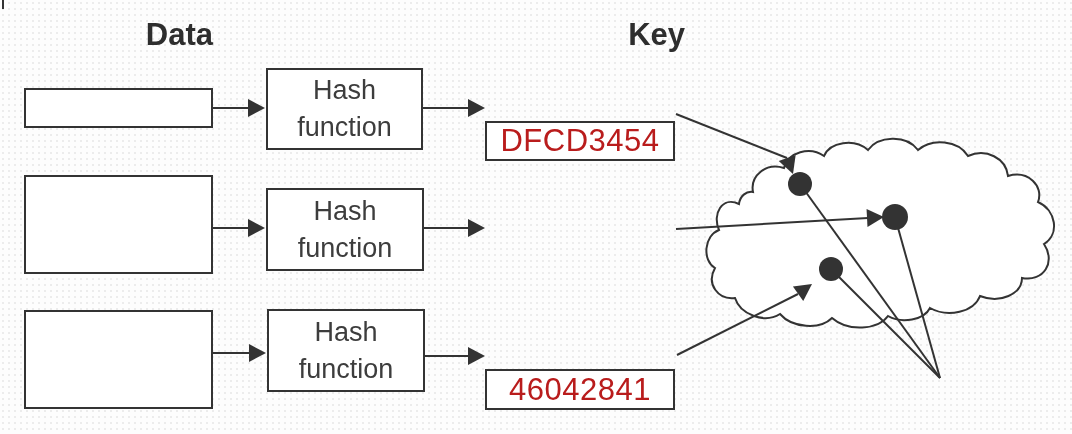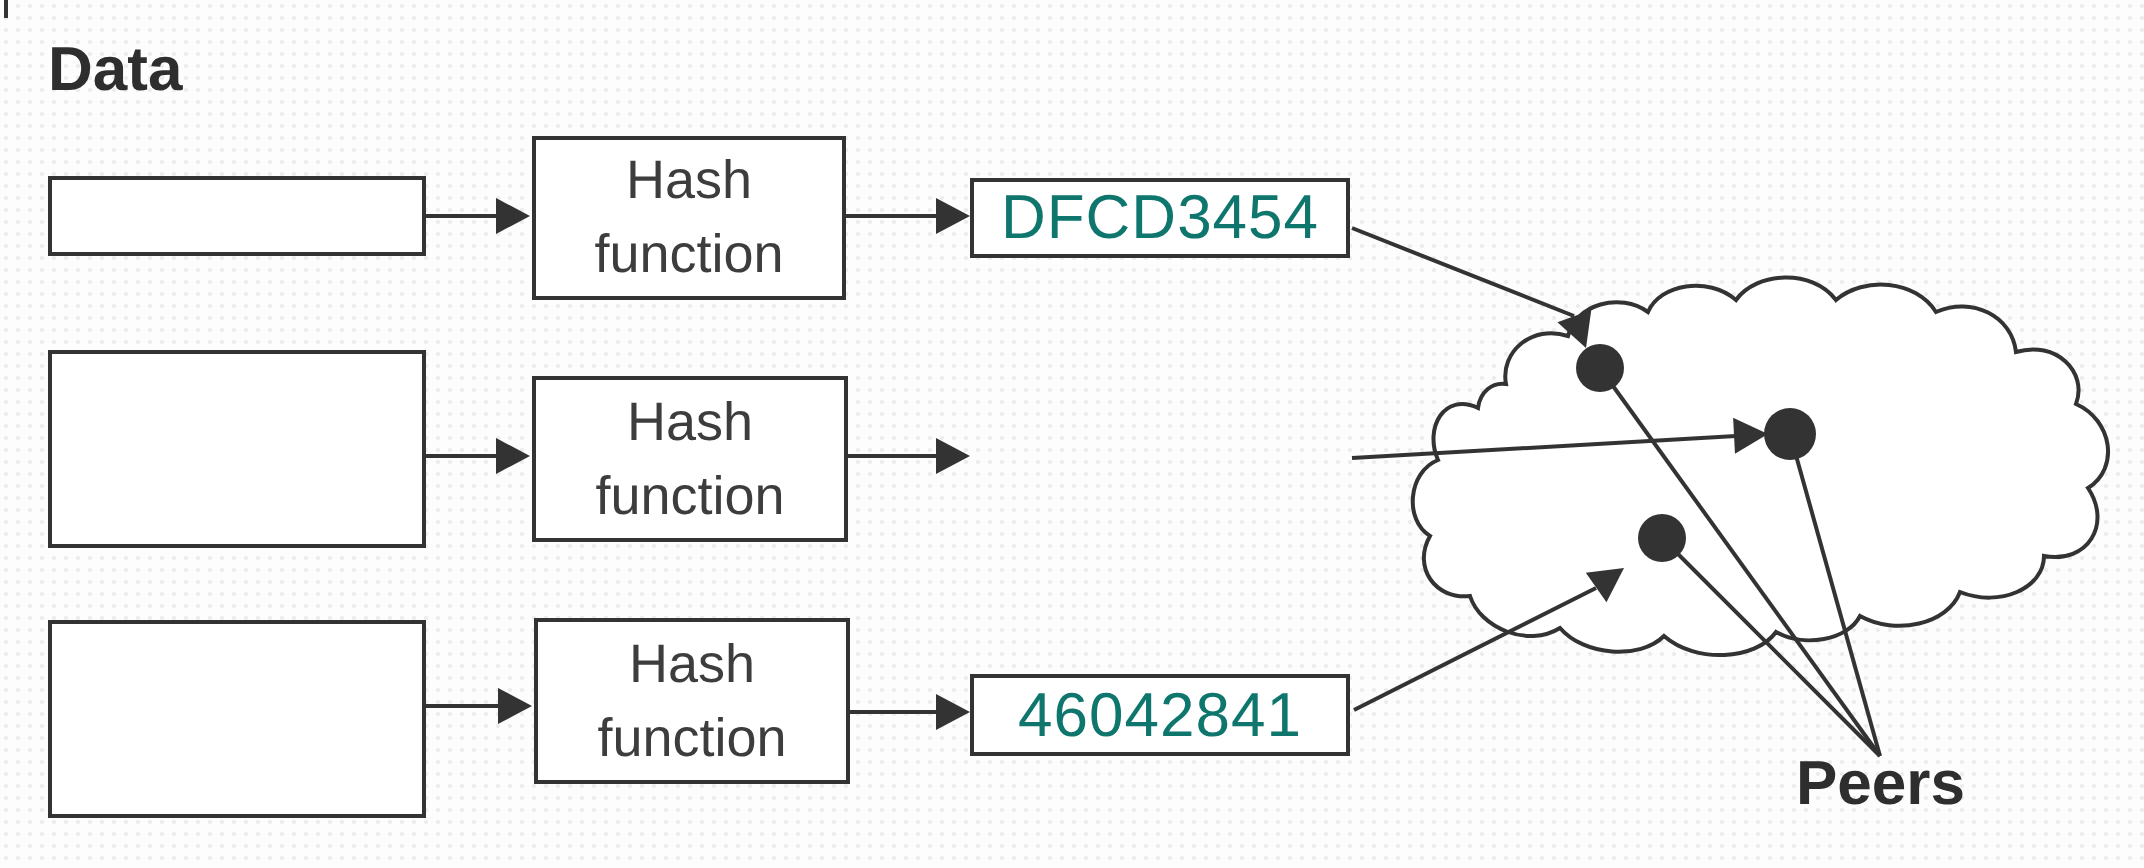--- a/index.html
+++ b/index.html
@@ -12,21 +12,21 @@
     background-image: radial-gradient(circle, #ececec 1px, transparent 1.1px);
     background-size: 6px 6px;
     font-family: "Liberation Sans", sans-serif;
     color: #2e2e2e;
   }
   .abs { position: absolute; }
   .heading {
     font-weight: bold;
     font-size: 31px;
     line-height: 38px;
-    text-align: left;
+    text-align: right;
     color: #2e2e2e;
     letter-spacing: 0px;
   }
   .box {
     position: absolute;
     box-sizing: border-box;
     border: 2px solid #333333;
     background: #ffffff;
     display: flex;
     align-items: center;
@@ -34,23 +34,24 @@
     text-align: center;
   }
   .hash-box {
     font-size: 27px;
     line-height: 37px;
     color: #3d3d3d;
     padding: 15px 14px;
   }
   .key-box {
     font-size: 31px;
-    color: #0f766e;
+    color: #b91c1c;
     letter-spacing: 0.5px;
     white-space: nowrap;
+    margin-top: 32px;
   }
   svg.layer { position: absolute; left: 0; top: 0; }
   .stroke { stroke: #333333; stroke-width: 2; fill: none; }
   .fillhead { fill: #333333; stroke: none; }
   .clouds { fill: #ffffff; stroke: #333333; stroke-width: 2; }
 </style>
 </head>
 <body>
 
 <div class="canvas">
@@ -109,21 +110,21 @@
 
     <line x1="677" y1="355" x2="798" y2="294" class="stroke"></line>
     <polygon points="0,0 -17,-9 -17,9" transform="translate(812,284) rotate(-35)" class="fillhead"></polygon>
 
     <circle cx="800" cy="184" r="12" class="fillhead"></circle>
     <circle cx="895" cy="217" r="13" class="fillhead"></circle>
     <circle cx="831" cy="269" r="12" class="fillhead"></circle>
   </svg>
 
   <div class="abs heading" style="left:24px; top:16px; width:189px;">Data</div>
-  <div class="abs heading" style="left:898px; top:373px; width:100px;">Peers</div>
+  <div class="abs heading" style="left:485px; top:16px; width:200px;">Key</div>
 
   <div class="box" style="left:24px; top:88px; width:189px; height:40px;"></div>
   <div class="box" style="left:24px; top:175px; width:189px; height:99px;"></div>
   <div class="box" style="left:24px; top:310px; width:189px; height:99px;"></div>
 
   <div class="box hash-box" style="left:266px; top:68px; width:157px; height:82px;">Hash function</div>
   <div class="box hash-box" style="left:266px; top:188px; width:158px; height:83px;">Hash function</div>
   <div class="box hash-box" style="left:267px; top:309px; width:158px; height:83px;">Hash function</div>
 
   <div class="box key-box" style="left:485px; top:89px; width:190px; height:40px;">DFCD3454</div>

